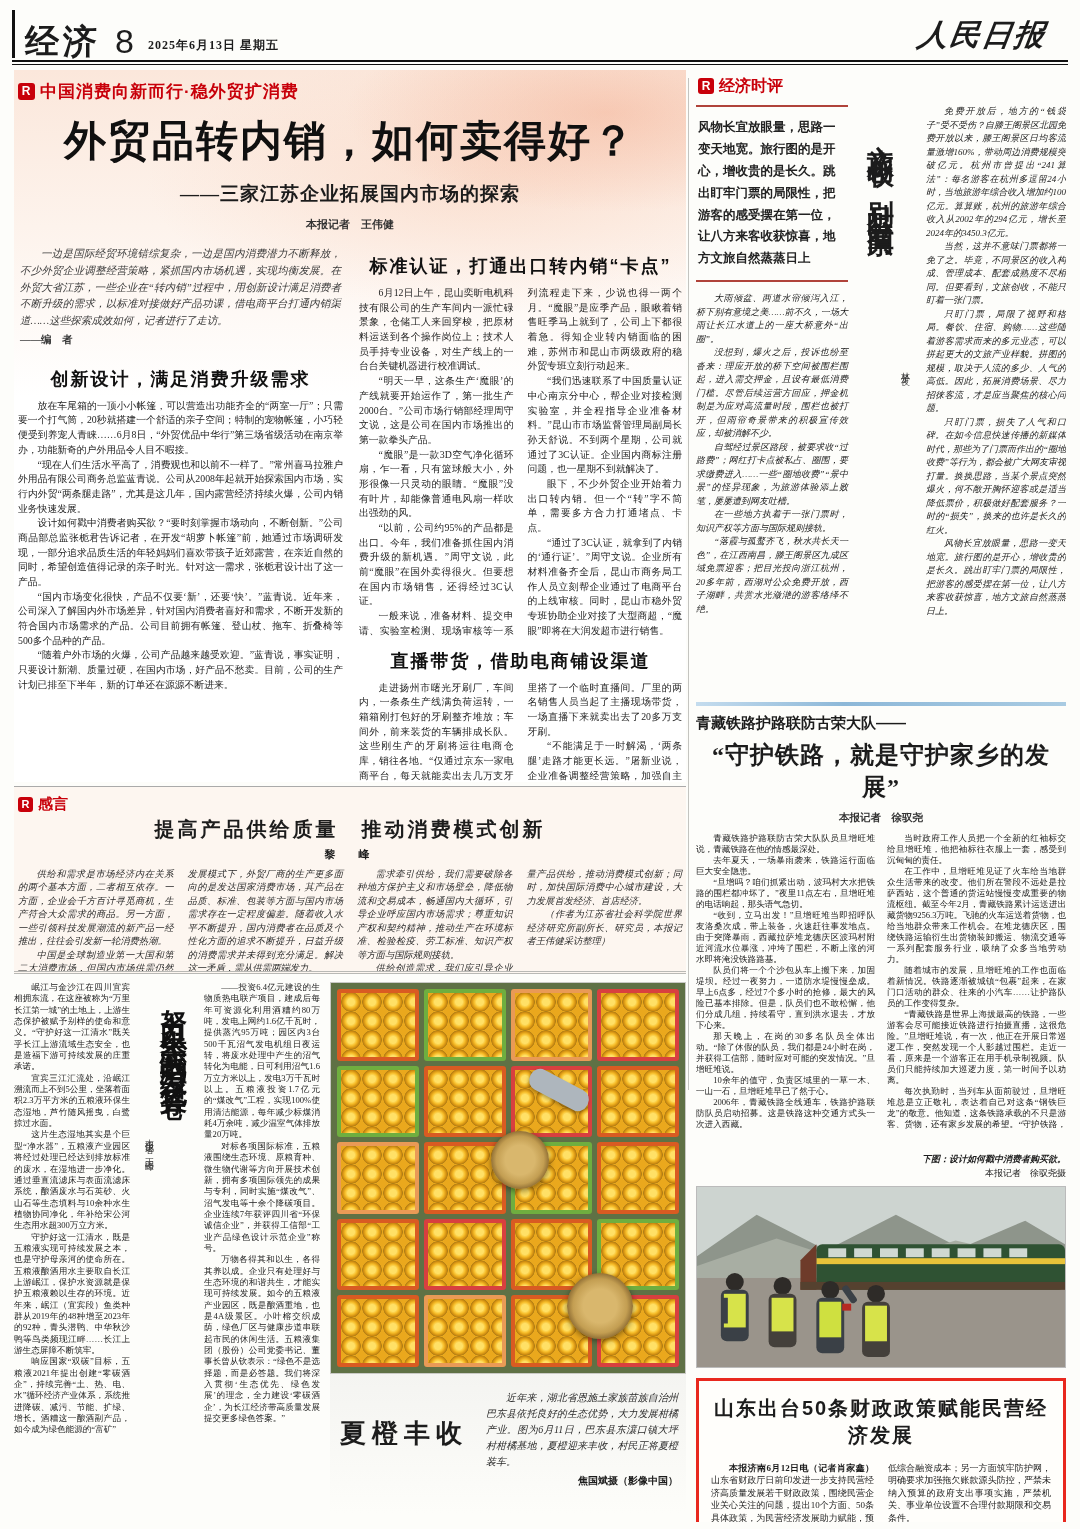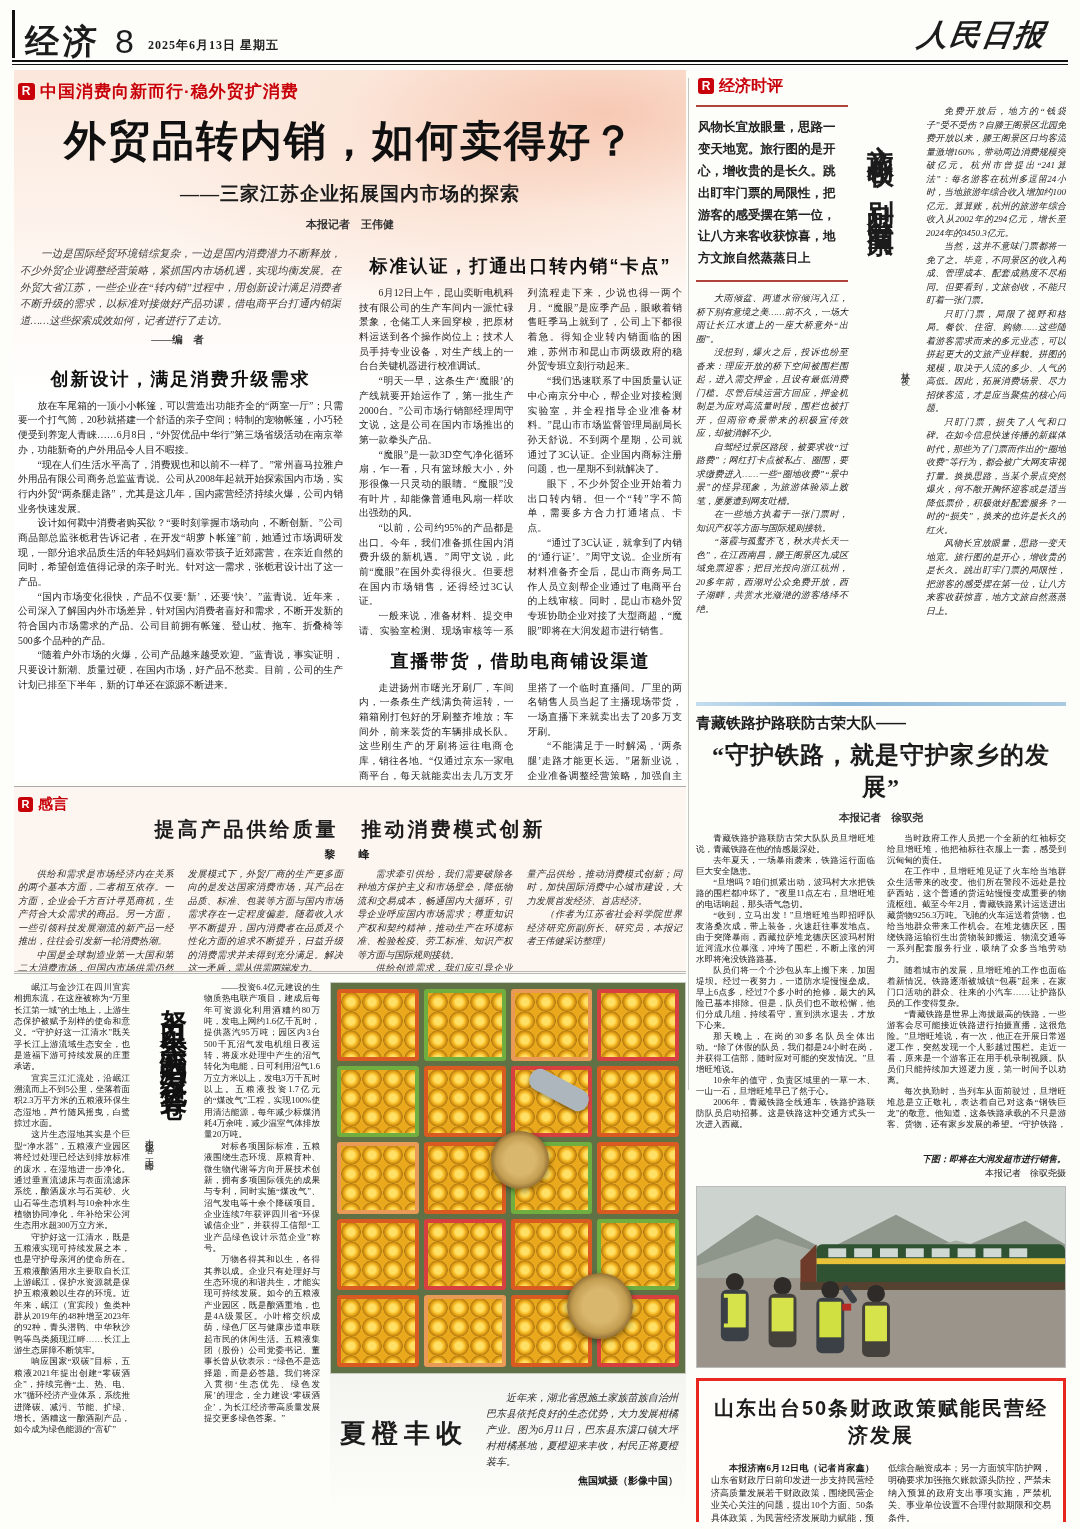--- a/index.html
+++ b/index.html
@@ -34,21 +34,21 @@
   .feat-tag { padding:10px 4px 2px 4px; color:#c8000a; font-family:"Liberation Sans", sans-serif; font-weight:700; font-size:17px; letter-spacing:1px; }
   .feat-tag .r-logo { font-size:12px; width:17px; height:17px; line-height:17px; vertical-align:2px; }
   .feat-h1 { text-align:center; font-family:"Liberation Sans", sans-serif; font-weight:900; font-size:42px; letter-spacing:2px; margin-top:8px; color:#101010; }
   .feat-sub { text-align:center; font-weight:700; font-size:19px; margin-top:12px; letter-spacing:1px; }
   .feat-byline { text-align:center; font-size:11px; margin-top:10px; font-weight:700; color:#333; }
   .feat-body { display:flex; gap:16px; padding:12px 4px 0 4px; }
   .fcol1 { width:325px; flex:none; }
   .fcol2 { flex:1; }
   .ed-note { font-style:italic; font-size:10.5px; line-height:1.6; color:#3a3a3a; padding:2px 2px 8px 2px; }
   .ed-note p { text-indent:2em; }
-  .ed-sign { text-align:center; font-weight:700; font-style:normal; padding-right:6px; margin-top:2px; }
+  .ed-sign { text-align:left; font-weight:700; font-style:normal; padding-right:6px; margin-top:2px; }
   .sec-h2 { text-align:center; font-family:"Liberation Sans", sans-serif; font-weight:700; font-size:18px; letter-spacing:2px; margin:10px 0 8px 0; color:#111; }
   .flow { font-size:9.8px; line-height:1.5; }
   .two-col { column-count:2; column-gap:14px; font-size:9.8px; line-height:1.5; }
 
   
   .ganyan { border-top:1px solid #aaa; border-bottom:3px double #b9b9b5; background:#fdf6f0; padding:8px 4px 10px 4px; height:188px; overflow:hidden; margin-top:4px; }
   .g-tag { color:#c8000a; font-family:"Liberation Sans", sans-serif; font-weight:700; font-size:15px; }
   .g-tag .r-logo { font-size:11px; width:15px; height:15px; line-height:15px; vertical-align:1px; }
   .g-h { text-align:center; font-family:"Liberation Sans", sans-serif; font-weight:700; font-size:20px; letter-spacing:3px; margin-top:2px; }
   .g-author { text-align:center; font-weight:700; font-size:11px; margin:4px 0 6px 0; letter-spacing:6px; }
@@ -290,21 +290,21 @@
           <p>队员们将一个个沙包从车上搬下来，加固堤坝。经过一夜努力，一道防水堤慢慢垒成。早上6点多，经过7个多小时的抢修，最大的风险已基本排除。但是，队员们也不敢松懈，他们分成几组，持续看守，直到洪水退去，才放下心来。</p>
           <p>那天晚上，在岗的30多名队员全体出动。“除了休假的队员，我们都是24小时在岗，并获得工信部，随时应对可能的突发情况。”旦增旺堆说。</p>
           <p>10余年的值守，负责区域里的一草一木、一山一石，旦增旺堆早已了然于心。</p>
           <p>2006年，青藏铁路全线通车，铁路护路联防队员启动招募。这是铁路这种交通方式头一次进入西藏。</p>
           <p>当时政府工作人员把一个全新的红袖标交给旦增旺堆，他把袖标往衣服上一套，感受到沉甸甸的责任。</p>
           <p>在工作中，旦增旺堆见证了火车给当地群众生活带来的改变。他们所在警段不远处是拉萨西站，这个普通的货运站慢慢变成重要的物流枢纽。截至今年2月，青藏铁路累计运送进出藏货物9256.3万吨。飞驰的火车运送着货物，也给当地群众带来工作机会。在堆龙德庆区，围绕铁路运输衍生出货物装卸搬运、物流交通等一系列配套服务行业，吸纳了众多当地劳动力。</p>
           <p>随着城市的发展，旦增旺堆的工作也面临着新情况。铁路逐渐被城镇“包裹”起来，在家门口活动的群众、往来的小汽车……让护路队员的工作变得复杂。</p>
           <p>“青藏铁路是世界上海拔最高的铁路，一些游客会尽可能接近铁路进行拍摄直播，这很危险。”旦增旺堆说，有一次，他正在开展日常巡逻工作，突然发现一个人影越过围栏。走近一看，原来是一个游客正在用手机录制视频。队员们只能持续加大巡逻力度，第一时间予以劝离。</p>
           <p>每次执勤时，当列车从面前驶过，旦增旺堆总是立正敬礼，表达着自己对这条“钢铁巨龙”的敬意。他知道，这条铁路承载的不只是游客、货物，还有家乡发展的希望。“守护铁路，就是守护家乡的发展。”10余年来，他愈加珍视自己的责任。</p>
         </div>
-      <div class="rail-cap">下图：即将在大润发超市进行销售。</div>
+      <div class="rail-cap">下图：设计如何戳中消费者购买欲。</div>
       <div class="rail-credit">本报记者　徐驭尧摄</div>
 
       <svg class="train-photo" viewBox="0 0 370 182" preserveAspectRatio="none">
         <rect x="0" y="0" width="370" height="182" fill="#cdd4d0"></rect>
         <polygon points="0,70 60,28 130,64 200,28 265,62 330,34 370,58 370,92 0,92" fill="#8e958b"></polygon>
         <polygon points="0,80 80,52 170,82 260,54 370,80 370,100 0,100" fill="#a8aea3"></polygon>
         <rect x="0" y="92" width="370" height="90" fill="#9a948b"></rect>
         <rect x="120" y="58" width="250" height="46" rx="6" fill="#2f5233"></rect>
         <rect x="120" y="72" width="250" height="6" fill="#e8c33a"></rect>
         <rect x="132" y="62" width="18" height="9" fill="#cfd8d2"></rect>

